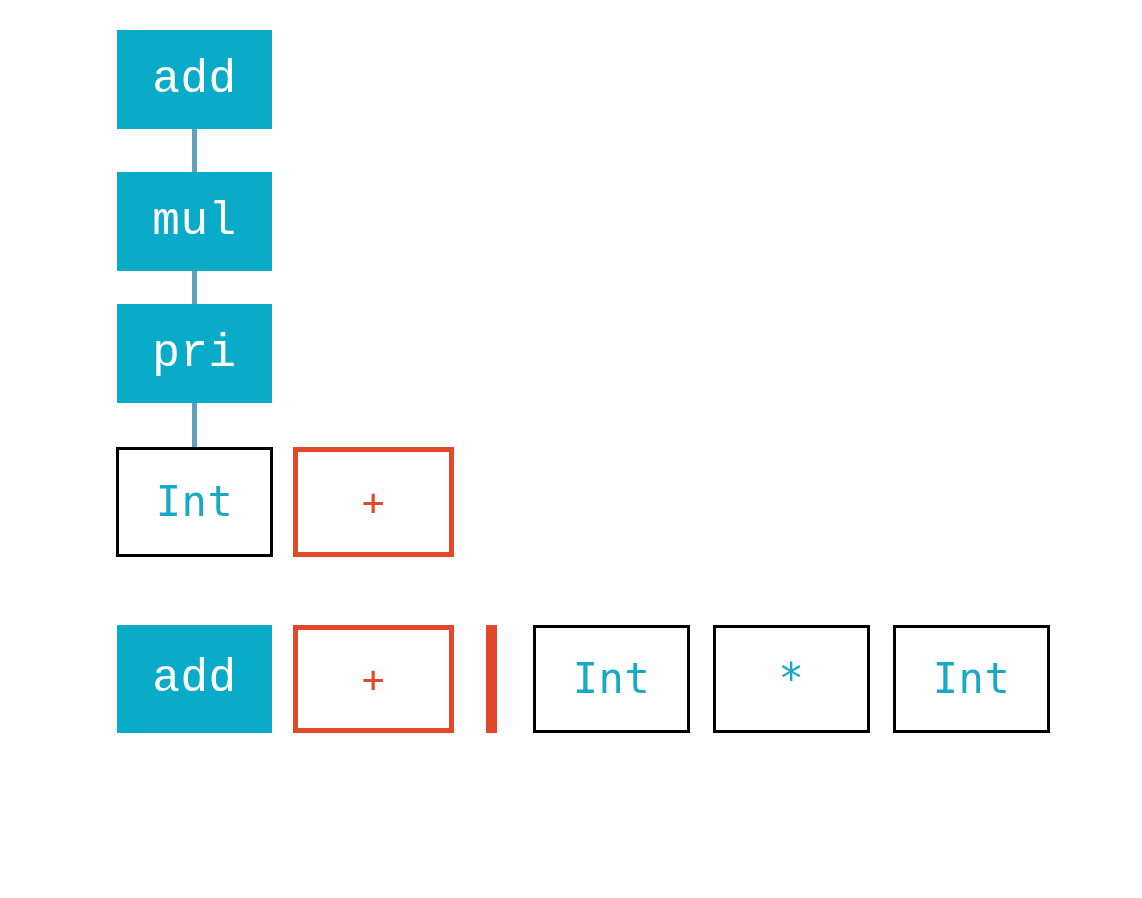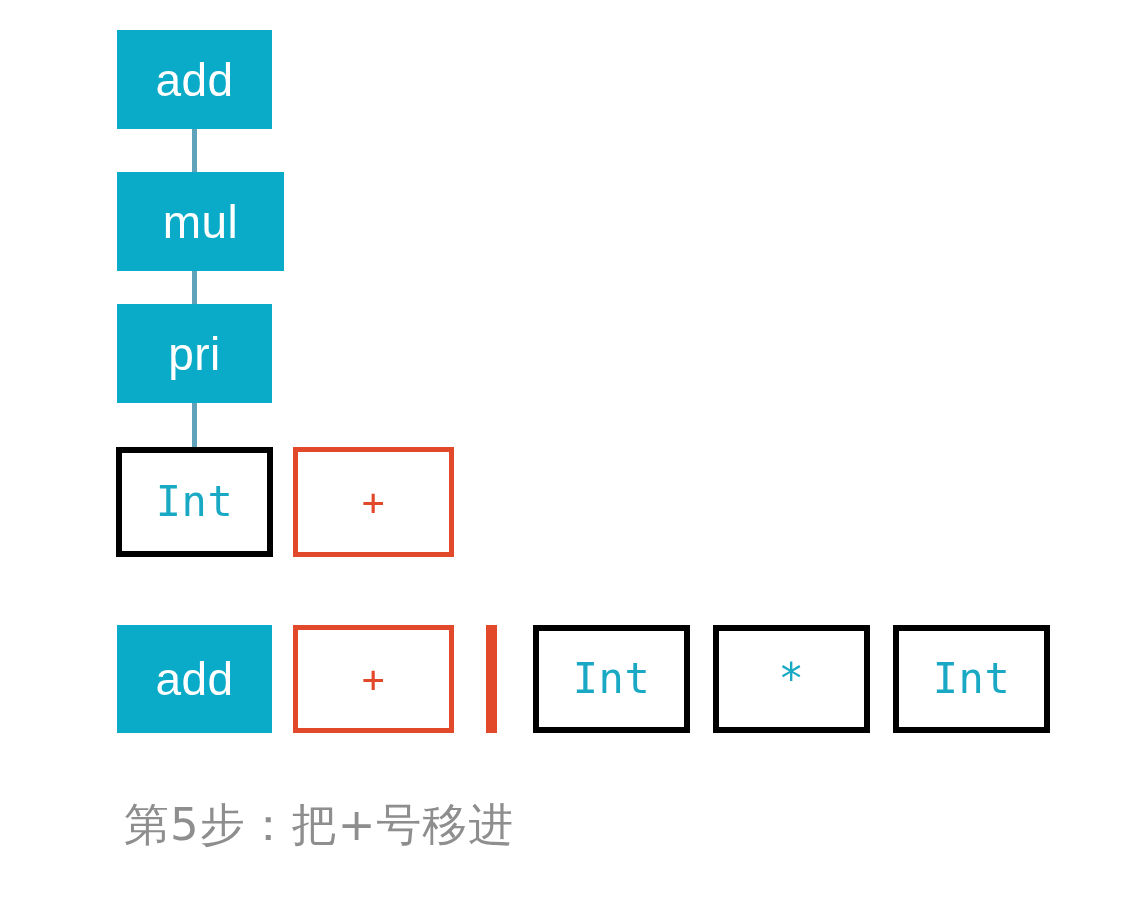--- a/index.html
+++ b/index.html
@@ -33,27 +33,27 @@
     letter-spacing: 0.5px;
   }
 
   
   .node.filled {
     background: #09abc8;
     color: #ffffff;
     border: none;
     font-size: 46px;
     font-weight: 400;
-    font-family: Liberation Sans, sans-serif;
+    font-family: Liberation Mono, monospace;
   }
 
   
   .node.outline-cyan {
     background: #ffffff;
-    border: 6px solid #000000;
+    border: 3px solid #000000;
     color: #19a9c4;
     font-size: 42px;
     font-family: "DejaVu Sans Mono", monospace;
   }
 
   
   .node.outline-orange {
     background: #ffffff;
     border: 5px solid #e2482a;
     color: #e2482a;
@@ -88,35 +88,34 @@
 <body>
 
 <div id="canvas">
 
   <div class="connector" style="left:192px; top:60px; height:145px;"></div>
   <div class="connector" style="left:192px; top:205px; height:145px;"></div>
   <div class="connector" style="left:192px; top:350px; height:100px;"></div>
 
   <div class="node filled" style="left:117px; top:30px; width:155px; height:99px;">add</div>
 
-  <div class="node filled" style="left:117px; top:172px; width:167px; height:99px;">mul</div>
+  <div class="node filled" style="left:117px; top:172px; width:155px; height:99px;">mul</div>
 
   <div class="node filled" style="left:117px; top:304px; width:155px; height:99px;">pri</div>
 
   <div class="node outline-cyan" style="left:116px; top:447px; width:157px; height:110px;">Int</div>
 
   <div class="node outline-orange" style="left:293px; top:447px; width:161px; height:110px;">+</div>
 
   <div class="node filled" style="left:117px; top:625px; width:155px; height:108px;">add</div>
 
   <div class="node outline-orange" style="left:293px; top:625px; width:161px; height:108px;">+</div>
 
   <div class="cursor-bar" style="left:486px; top:625px; width:11px; height:108px;"></div>
 
   <div class="node outline-cyan" style="left:533px; top:625px; width:157px; height:108px;">Int</div>
 
   <div class="node outline-cyan" style="left:713px; top:625px; width:157px; height:108px;">*</div>
 
   <div class="node outline-cyan" style="left:893px; top:625px; width:157px; height:108px;">Int</div>
 
-  <div class="caption" style="left:124px; top:795px;">第5步：把+号移进</div>
 
 </div>
 
 </body></html>

